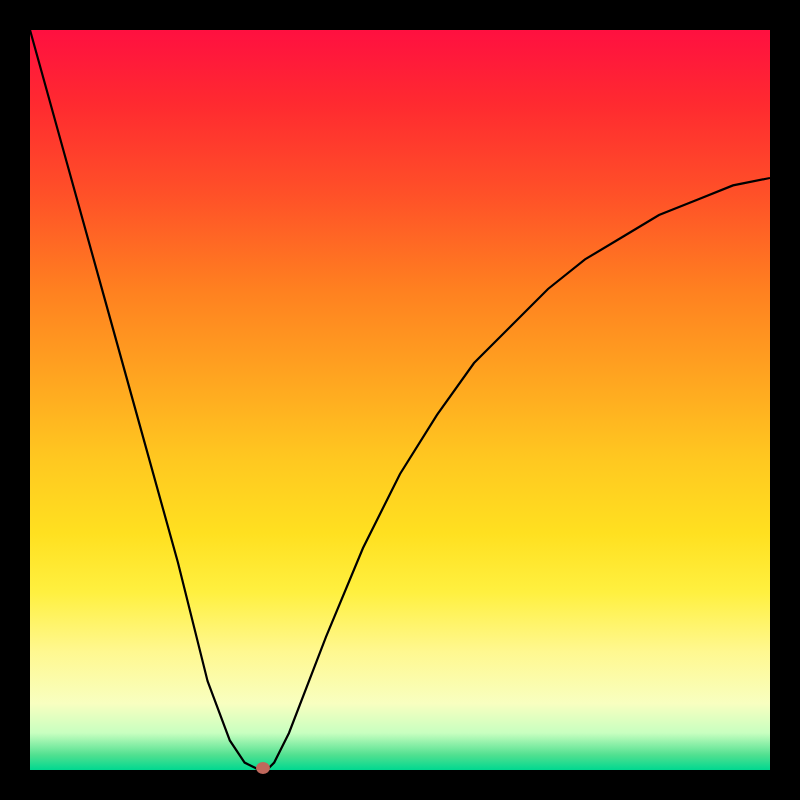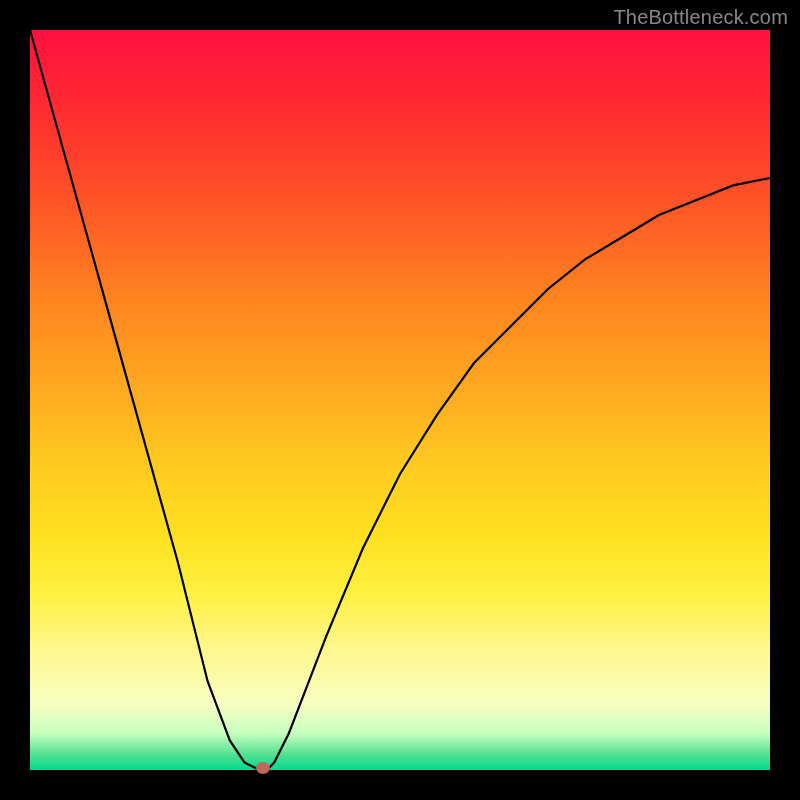--- a/index.html
+++ b/index.html
@@ -60,21 +60,20 @@
     width: 14px;
     height: 12px;
     border-radius: 50%;
     background: #c0685c;
   }
 </style>
 </head>
 <body>
 
 <div class="frame">
-  <div class="attribution">TheBottleneck.com</div>
 
   <div class="plot">
     <svg class="curve" viewBox="0 0 740 740" preserveAspectRatio="none">
       <path id="curve-path" fill="none" stroke="#000" stroke-width="2.2" d="M0.0 0.0 L37.0 133.2 L74.0 266.4 L111.0 399.6 L148.0 532.8 L177.6 651.2 L199.8 710.4 L214.6 732.6 L229.4 740.0 L236.8 740.0 L244.2 732.6 L259.0 703.0 L296.0 606.8 L333.0 518.0 L370.0 444.0 L407.0 384.8 L444.0 333.0 L481.0 296.0 L518.0 259.0 L555.0 229.4 L592.0 207.2 L629.0 185.0 L666.0 170.2 L703.0 155.4 L740.0 148.0"></path>
     </svg>
     <div class="dot" id="marker-dot" style="left: 226.1px; top: 732px;"></div>
   </div>
 </div>
 
 </body></html>

